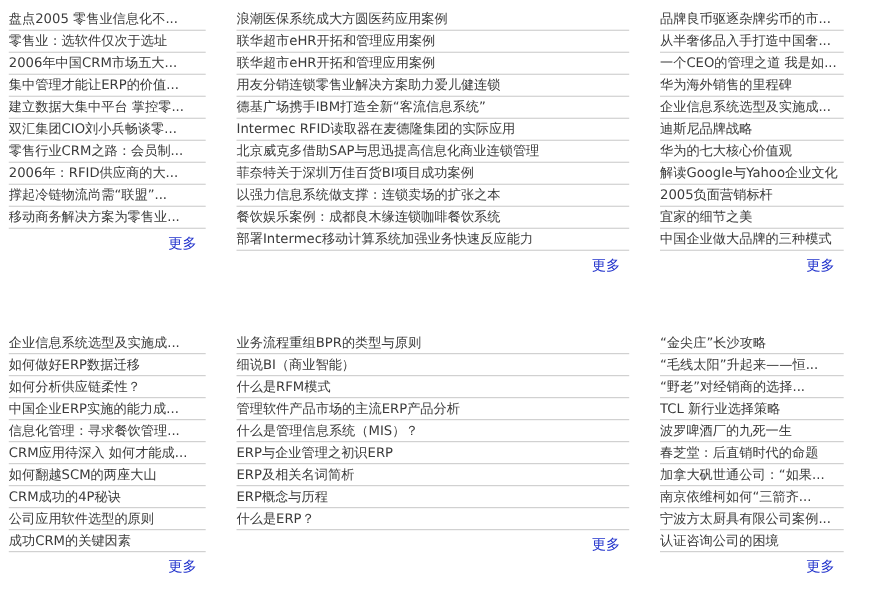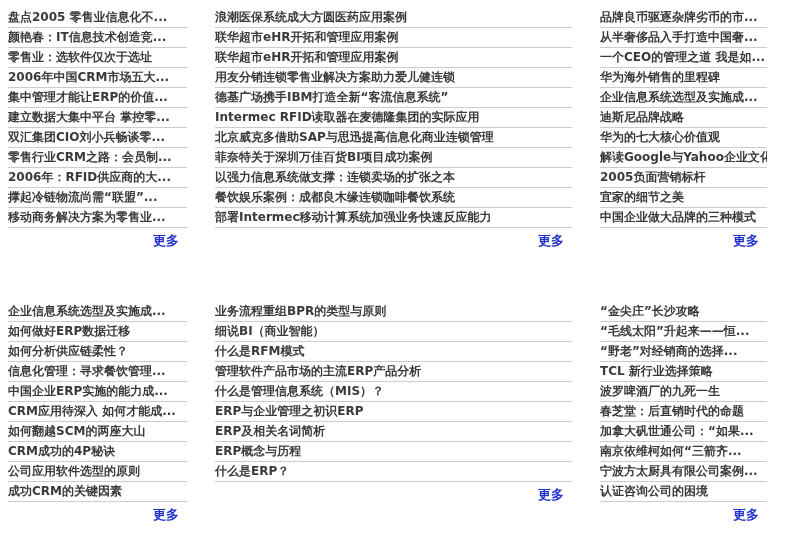--- a/index.html
+++ b/index.html
@@ -8,21 +8,20 @@
     height: 551px;
     background: #ffffff;
     font-family: "DejaVu Sans", "Liberation Sans", sans-serif;
     overflow: hidden;
   }
   .page {
     position: relative;
     width: 809px;
     height: 532px;
     padding: 8px 0 0 8px;
-    font-weight: bold;
   }
   .grid {
     display: grid;
     grid-template-columns: 179px 357px 167px;
     column-gap: 28px;
     row-gap: 53px;
     align-items: start;
   }
   .list { width: 100%; }
   .item {
@@ -54,21 +53,20 @@
 </style>
 </head>
 <body>
 
 <div class="page">
   <div class="grid">
 
     <div class="list">
       <div>
           <div class="item"><a>盘点2005 零售业信息化不...</a></div>
-          <div class="item"><a>颜艳春：IT信息技术创造竞...</a></div>
           <div class="item"><a>零售业：选软件仅次于选址</a></div>
           <div class="item"><a>2006年中国CRM市场五大...</a></div>
           <div class="item"><a>集中管理才能让ERP的价值...</a></div>
           <div class="item"><a>建立数据大集中平台 掌控零...</a></div>
           <div class="item"><a>双汇集团CIO刘小兵畅谈零...</a></div>
           <div class="item"><a>零售行业CRM之路：会员制...</a></div>
           <div class="item"><a>2006年：RFID供应商的大...</a></div>
           <div class="item"><a>撑起冷链物流尚需“联盟”...</a></div>
           <div class="item"><a>移动商务解决方案为零售业...</a></div>
         </div>
@@ -113,22 +111,22 @@
       <div class="more">
         <a>更多</a>
       </div>
     </div>
 
     <div class="list">
       <div>
           <div class="item"><a>企业信息系统选型及实施成...</a></div>
           <div class="item"><a>如何做好ERP数据迁移</a></div>
           <div class="item"><a>如何分析供应链柔性？</a></div>
+          <div class="item"><a>中国企业ERP实施的能力成...</a></div>
           <div class="item"><a>信息化管理：寻求餐饮管理...</a></div>
-          <div class="item"><a>中国企业ERP实施的能力成...</a></div>
           <div class="item"><a>CRM应用待深入 如何才能成...</a></div>
           <div class="item"><a>如何翻越SCM的两座大山</a></div>
           <div class="item"><a>CRM成功的4P秘诀</a></div>
           <div class="item"><a>公司应用软件选型的原则</a></div>
           <div class="item"><a>成功CRM的关键因素</a></div>
         </div>
       <div class="more">
         <a>更多</a>
       </div>
     </div>

